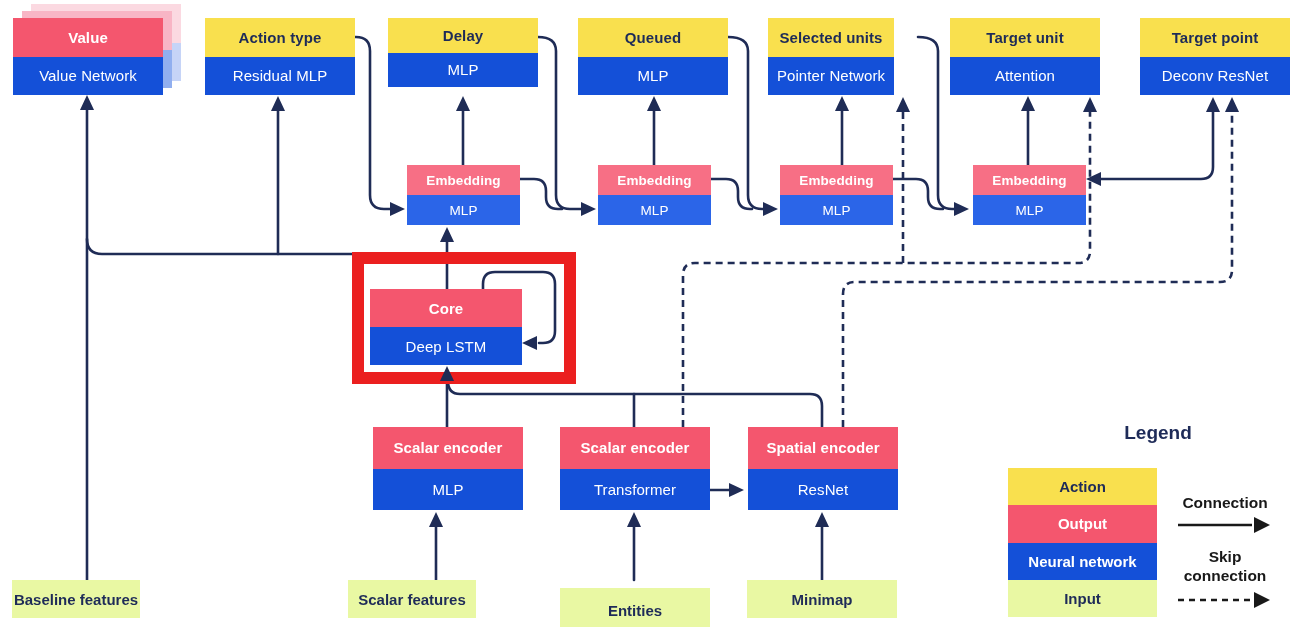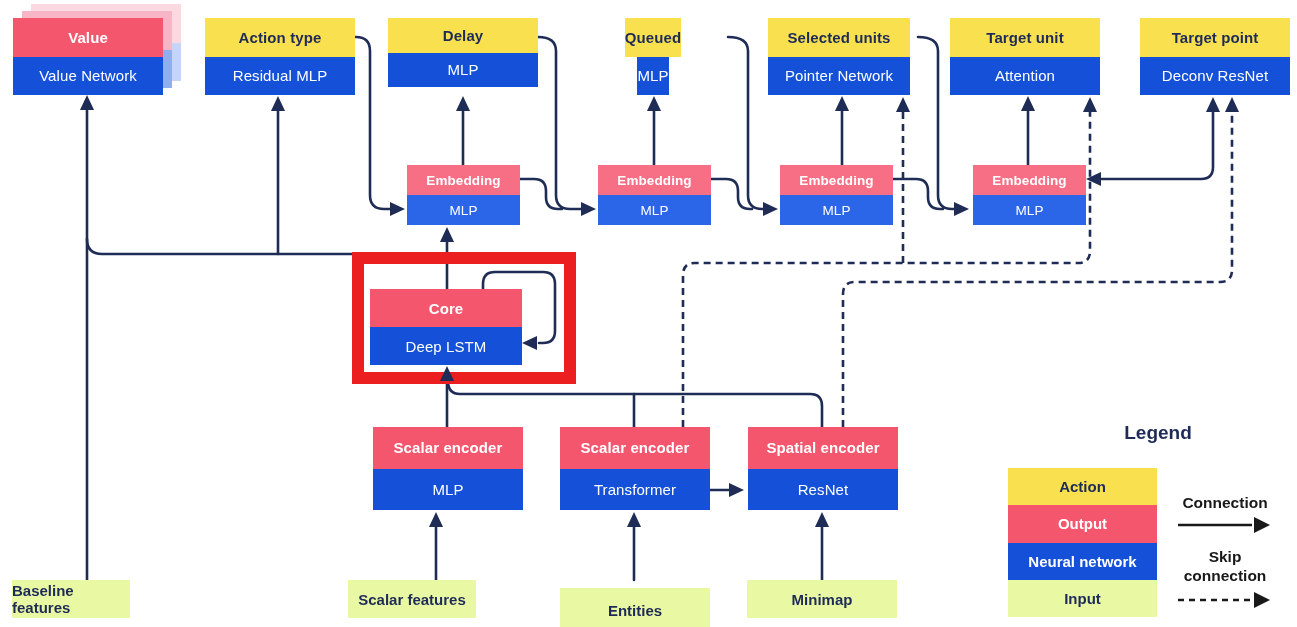--- a/index.html
+++ b/index.html
@@ -129,25 +129,25 @@
     <div class="row blue">Value Network</div>
   </div>
   <div class="node" style="left:205px;top:18px;width:150px;height:77px;">
     <div class="row yellow">Action type</div>
     <div class="row blue">Residual MLP</div>
   </div>
   <div class="node" style="left:388px;top:18px;width:150px;height:69px;">
     <div class="row yellow">Delay</div>
     <div class="row blue">MLP</div>
   </div>
-  <div class="node" style="left:578px;top:18px;width:150px;height:77px;align-items:center;">
+  <div class="node" style="left:578px;top:18px;width:150px;height:77px;">
     <div class="row yellow">Queued</div>
     <div class="row blue">MLP</div>
   </div>
-  <div class="node" style="left:768px;top:18px;width:142px;height:77px;">
+  <div class="node" style="left:768px;top:18px;width:126px;height:77px;">
     <div class="row yellow">Selected units</div>
     <div class="row blue">Pointer Network</div>
   </div>
   <div class="node" style="left:950px;top:18px;width:150px;height:77px;">
     <div class="row yellow">Target unit</div>
     <div class="row blue">Attention</div>
   </div>
   <div class="node" style="left:1140px;top:18px;width:150px;height:77px;">
     <div class="row yellow">Target point</div>
     <div class="row blue">Deconv ResNet</div>
@@ -181,21 +181,21 @@
   </div>
   <div class="node" style="left:560px;top:427px;width:150px;height:83px;">
     <div class="row pink">Scalar encoder</div>
     <div class="row blue">Transformer</div>
   </div>
   <div class="node" style="left:748px;top:427px;width:150px;height:83px;">
     <div class="row pink">Spatial encoder</div>
     <div class="row blue">ResNet</div>
   </div>
 
-  <div class="input-box" style="left:12px;top:580px;width:118px;height:38px;">Baseline features</div>
+  <div class="input-box" style="left:12px;top:580px;width:128px;height:38px;">Baseline features</div>
   <div class="input-box" style="left:348px;top:580px;width:128px;height:38px;">Scalar features</div>
   <div class="input-box" style="left:560px;top:588px;width:150px;height:44px;">Entities</div>
   <div class="input-box" style="left:747px;top:580px;width:150px;height:38px;">Minimap</div>
 
   <div id="highlight"></div>
 
   <svg id="overlay" width="1297" height="627" viewBox="0 0 1297 627">
     <polygon points="447,366 440,381 454,381" fill="#1F2C56"></polygon>
   </svg>
 

